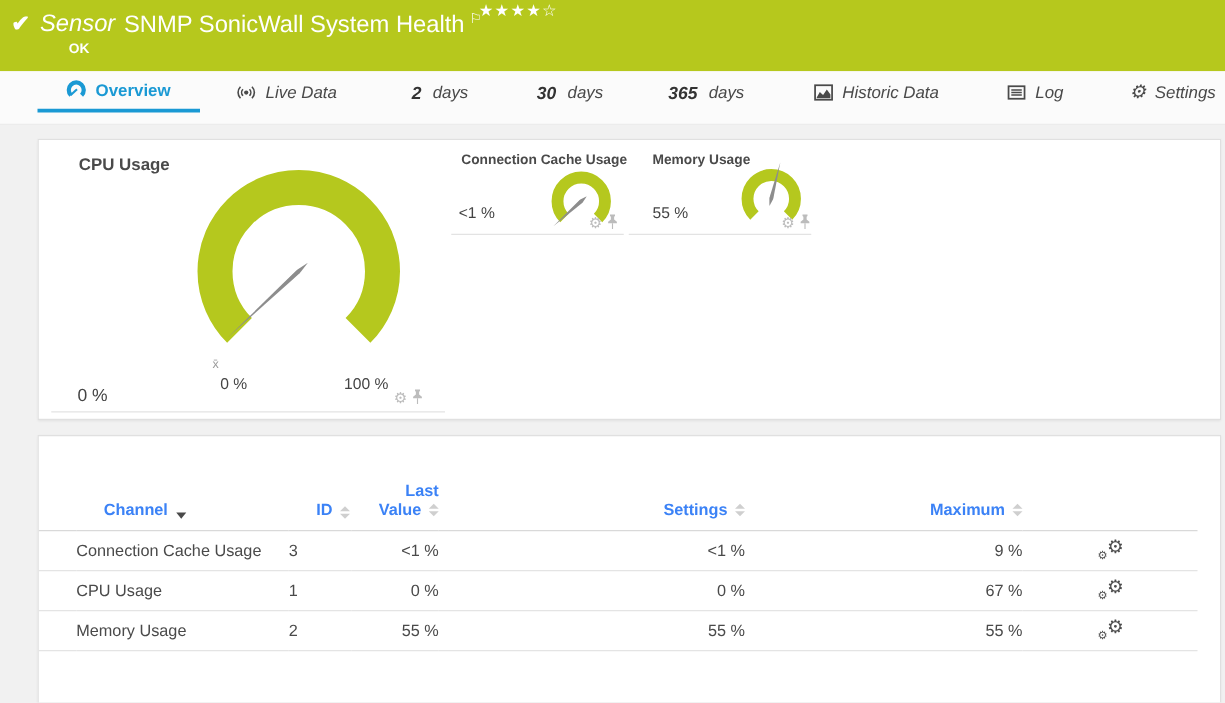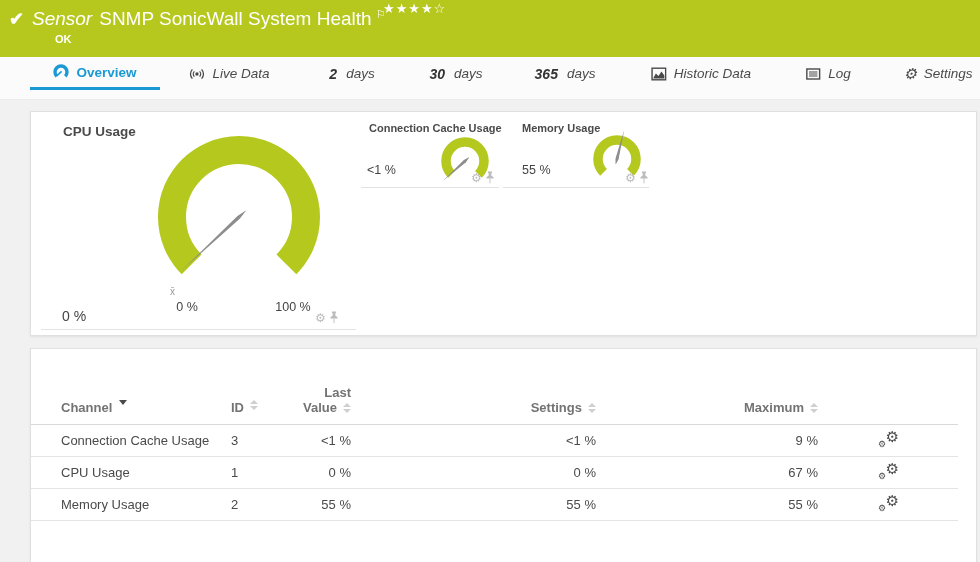--- a/index.html
+++ b/index.html
@@ -47,31 +47,31 @@
   .needle.lg { width:8px; height:88px; left:204px; top:27px; transform-origin:4px 78px;
                clip-path:polygon(50% 0, 72% 88%, 50% 100%, 28% 88%); }
   .needle.sm { width:4px; height:36px; transform-origin:2px 30px;
                clip-path:polygon(50% 0, 90% 83%, 50% 100%, 10% 83%); }
   .mini-icons { position:absolute; display:flex; gap:3px; align-items:center; }
   .gear-sm { font-size:12px; color:#bcbcbc; line-height:1; cursor:pointer; }
 
   
   table { border-collapse:collapse; margin:36px 0 0 0; table-layout:fixed; width:927px; }
   th { vertical-align:bottom; padding-bottom:9px; border-bottom:1px solid #d9d9d9;
-       font-size:13px; font-weight:bold; color:#737373; text-align:left; }
+       font-size:13px; font-weight:bold; color:#3b82f6; text-align:left; }
   td { height:32px; border-bottom:1px solid #e4e4e4; font-size:13px; color:#4a4a4a; }
   .num-r { text-align:right; }
   th.num-r div { display:flex; justify-content:flex-end; align-items:center; }
   .sortgroup { display:inline-flex; flex-direction:column; gap:2px; margin-left:6px; cursor:pointer; }
   .tri { width:0; height:0; border-left:4px solid transparent; border-right:4px solid transparent; }
   .tri.up   { border-bottom:4px solid #cfcfcf; }
   .tri.down { border-top:4px solid #cfcfcf; }
   .tri.solid-down { border-top:5px solid #4a4a4a; margin-left:7px; display:inline-block;
                     vertical-align:middle; cursor:pointer; }
-  .hflex { display:inline-flex; align-items:flex-start; }
+  .hflex { display:inline-flex; align-items:flex-end;margin-left:22px; }
   .gearset { position:relative; display:inline-block; width:22px; height:18px; cursor:pointer; }
   .gearset .g-big { position:absolute; right:0; top:-2px; font-size:15px; color:#4d4d4d; }
   .gearset .g-small { position:absolute; left:1px; bottom:-1px; font-size:9px; color:#4d4d4d; }
   td.actions { text-align:center; }
 </style>
 </head>
 <body>
 
 <div class="banner">
   <span class="check">✔</span>

